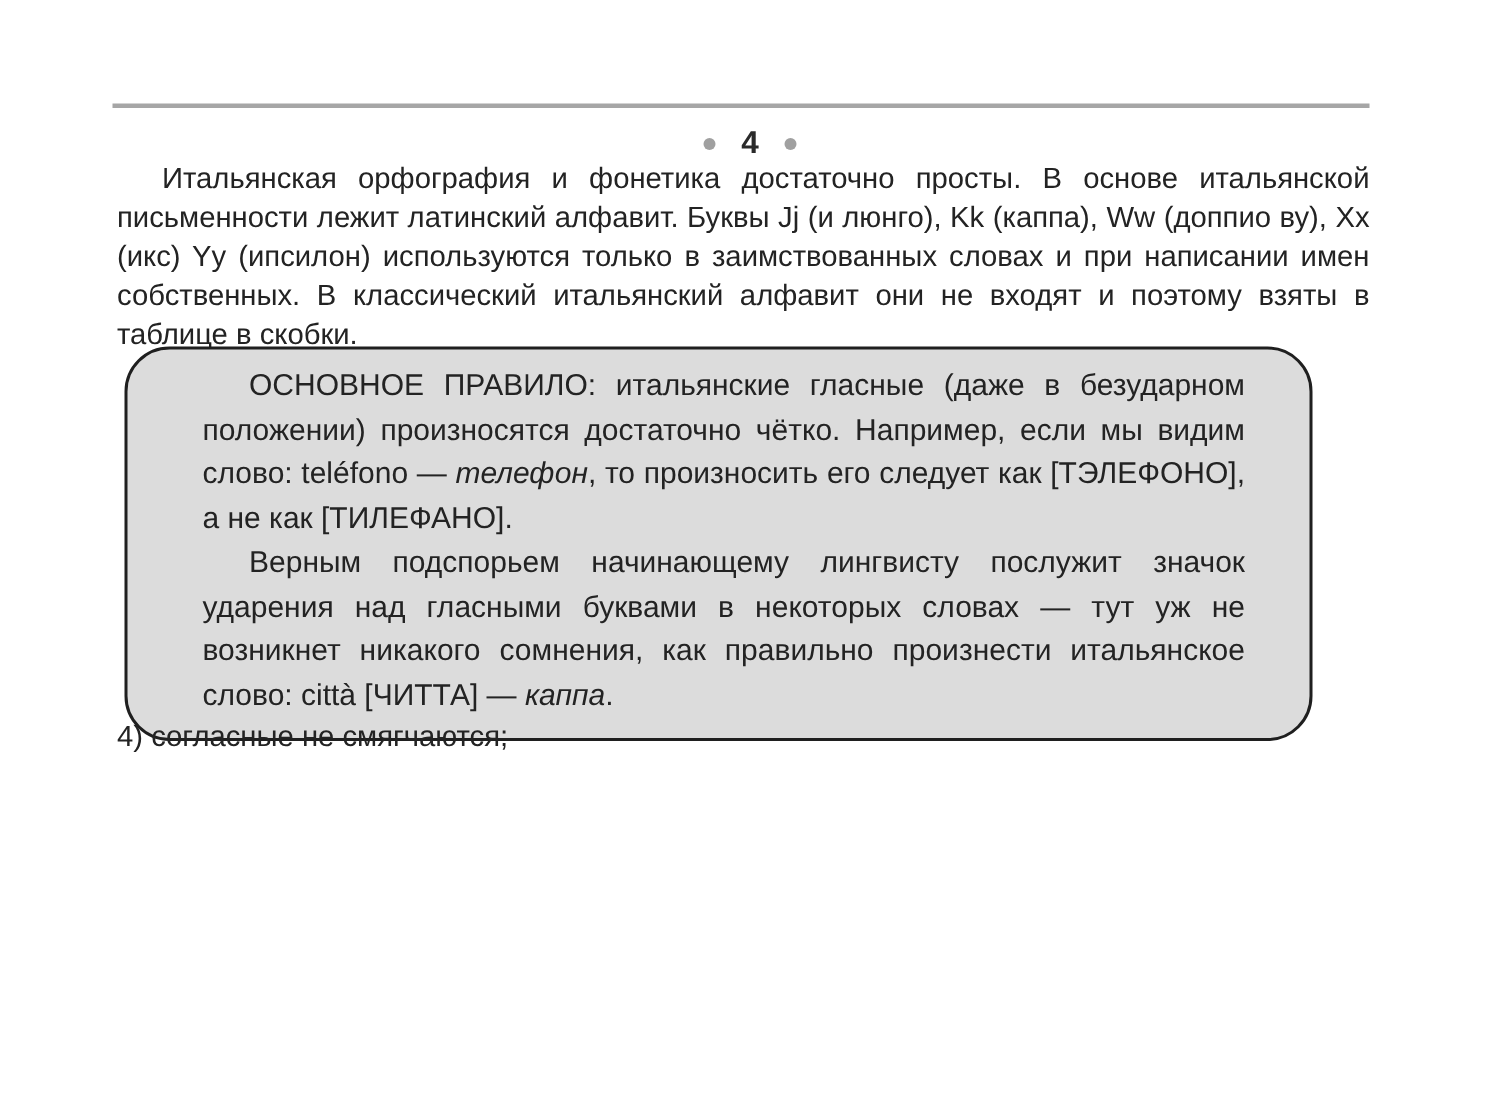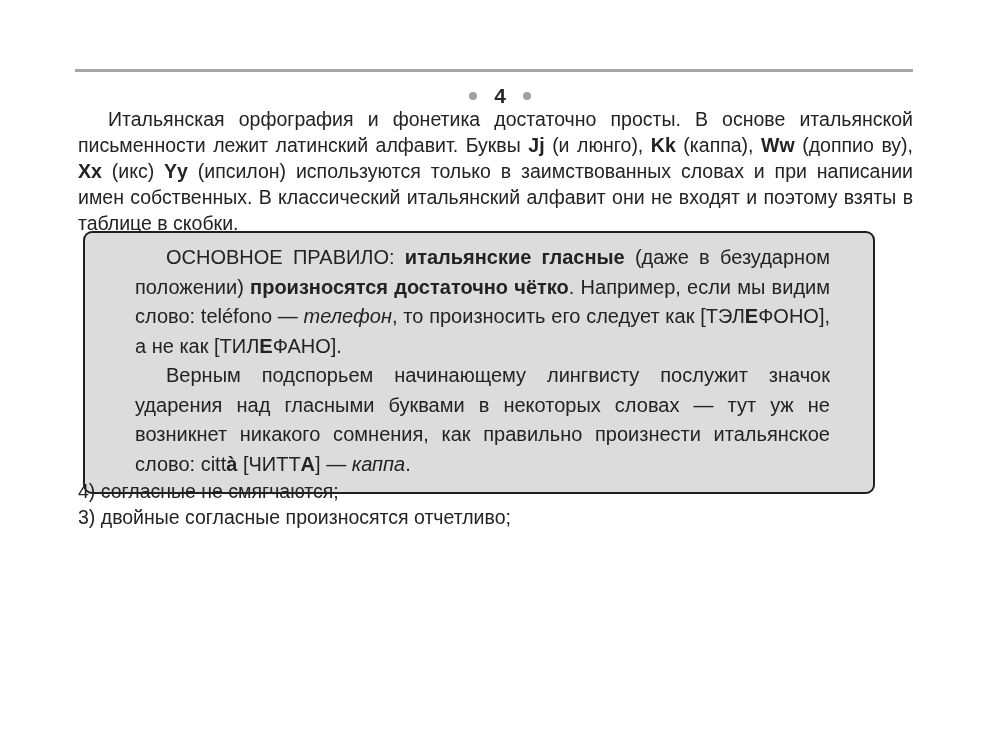--- a/index.html
+++ b/index.html
@@ -64,42 +64,42 @@
     text-indent: 30px;
   }
   .rule-box {
     position: absolute;
     left: 83px;
     top: 231px;
     width: 792px;
     box-sizing: border-box;
     background: #dcdcdc;
     border: 2.5px solid #1f1f1f;
-    border-radius: 9px;
+    border-radius: 30px;
     padding: 10px 43px 13px 50px;
   }
   .box-par {
     margin: 0;
     font-size: 20px;
     line-height: 29.5px;
     text-align: justify;
     text-indent: 31px;
   }
   .features {
     position: absolute;
     left: 78px;
     top: 479px;
     width: 835px;
   }
   .features p {
     margin: 0;
     font-size: 19.5px;
     line-height: 25.5px;
   }
-  .b { font-weight: bold; }
+  .b { font-weight: normal; }
   .i { font-style: italic; }
 </style>
 </head>
 <body>
 
 <div class="page">
 
   <hr class="top-rule">
 
   <div class="page-header">
@@ -110,16 +110,15 @@
 
   <p class="intro"><span>Итальянская орфография и фонетика достаточно просты. В основе итальянской письменности лежит латинский алфавит. Буквы </span><span class="b">Jj</span><span> (и люнго), </span><span class="b">Kk</span><span> (каппа), </span><span class="b">Ww</span><span> (доппио ву), </span><span class="b">Xx</span><span> (икс) </span><span class="b">Yy</span><span> (ипсилон) используются только в заимствованных словах и при написании имен собственных. В классический итальянский алфавит они не входят и поэтому взяты в таблице в скобки.</span></p>
 
   <div class="rule-box">
     <p class="box-par"><span>ОСНОВНОЕ ПРАВИЛО: </span><span class="b">итальянские гласные</span><span> (даже в безударном положении) </span><span class="b">произносятся достаточно чётко</span><span>. Например, если мы видим слово: teléfono — </span><span class="i">телефон</span><span>, то произносить его следует как [ТЭЛ</span><span class="b">Е</span><span>ФОНО], а не как [ТИЛ</span><span class="b">Е</span><span>ФАНО].</span></p>
     <p class="box-par"><span>Верным подспорьем начинающему лингвисту послужит значок ударения над гласными буквами в некоторых словах — тут уж не возникнет никакого сомнения, как правильно произнести итальянское слово: citt</span><span class="b">à</span><span> [ЧИТТ</span><span class="b">А</span><span>] — </span><span class="i">каппа</span><span>.</span></p>
   </div>
 
   <div class="features">
     <p>4) согласные не смягчаются;</p>
-    <p>3) двойные согласные произносятся отчетливо;</p>
   </div>
 
 </div>
 
 </body></html>

